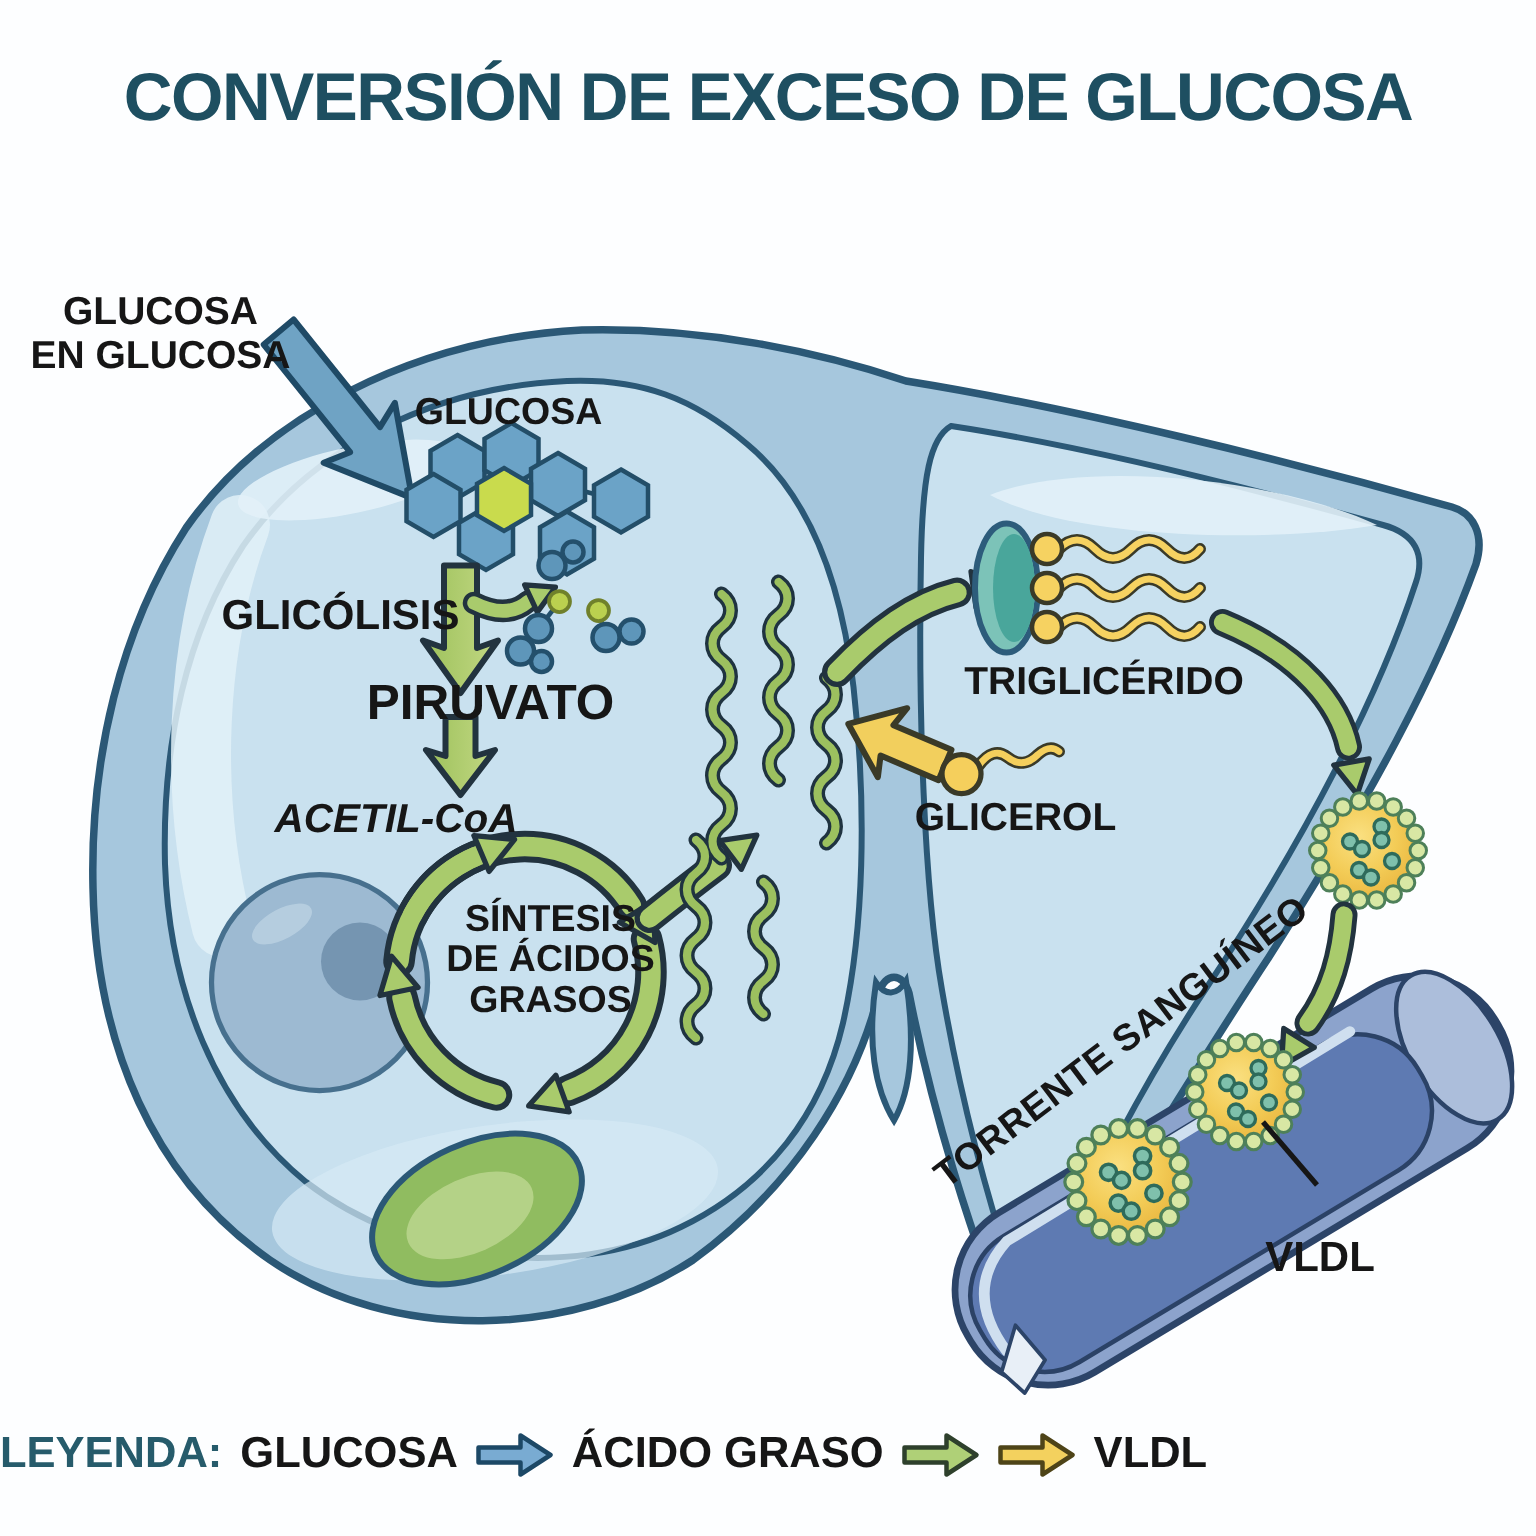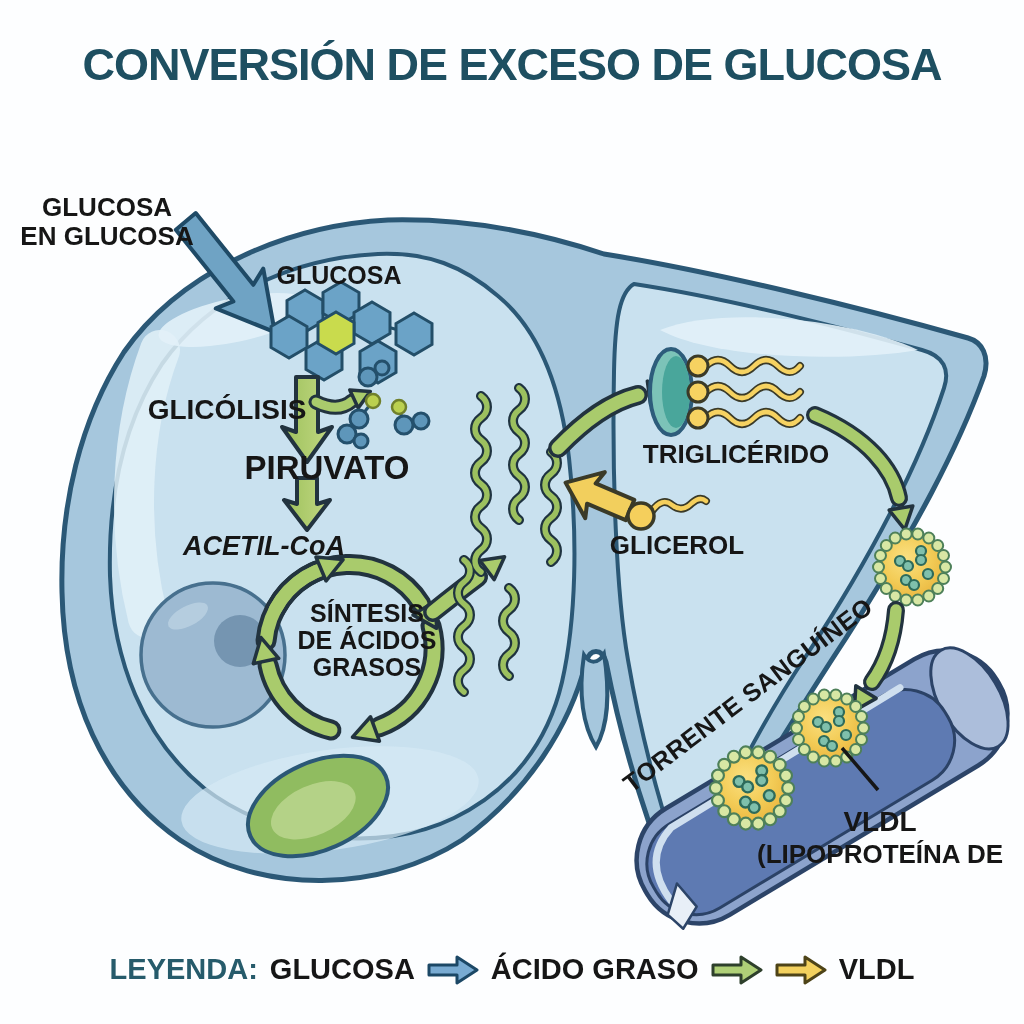--- a/index.html
+++ b/index.html
@@ -4,21 +4,21 @@
 <style>
   html,body{margin:0;padding:0;background:#ffffff;}
   .canvas{position:relative;width:1024px;height:1024px;background:#FDFEFF;overflow:hidden;
           font-family:"Liberation Sans",sans-serif;}
   svg.art{position:absolute;left:0;top:0;}
   .title{position:absolute;top:36px;left:0;right:0;text-align:center;font-weight:bold;
          color:#1E4F61;font-size:45px;line-height:57px;letter-spacing:-1px;}
   .lbl{position:absolute;transform:translate(-50%,-50%);font-weight:bold;color:#161616;
        text-align:center;white-space:nowrap;}
   .lbl.rot{transform:translate(-50%,-50%) rotate(-37deg);}
-  .legend{position:absolute;left:0;right:0;top:953px;display:flex;justify-content:center;
+  .legend{position:absolute;left:0;right:0;top:953px;display:flex;justify-content:flex-start;
           align-items:center;gap:12px;font-size:29px;font-weight:bold;color:#161616;}
   .legend .key{color:#265B6B;}
   .legend svg{display:block;}
 </style>
 </head>
 <body>
 
 <div class="canvas">
 
   <svg class="art" width="1024" height="1024" viewBox="0 0 1024 1024">
@@ -315,21 +315,20 @@
   </div>
 
   <div class="lbl" style="left:736px;top:454px;font-size:26px;">TRIGLICÉRIDO</div>
 
   <div class="lbl" style="left:649px;top:545px;font-size:26px;margin-left:28px;">GLICEROL</div>
 
   <div class="lbl rot" style="left:748px;top:695px;font-size:25px;letter-spacing:0.5px;">TORRENTE SANGUÍNEO</div>
 
   <div class="lbl" style="left:880px;top:838px;font-size:26px;line-height:32px;">
     <div style="font-size:28px;">VLDL</div>
-    <div>(LIPOPROTEÍNA DE</div>
   </div>
 
   <div class="legend">
     <span class="key">LEYENDA:</span>
     <span>GLUCOSA</span>
     <svg width="52" height="32" viewBox="0 0 52 32">
       <polygon points="2,11 30,11 30,3 50,16 30,29 30,21 2,21" stroke="#1C4866" stroke-width="3" stroke-linejoin="round" fill="#79ABD2"></polygon>
     </svg>
     <span>ÁCIDO GRASO</span>
     <svg width="52" height="32" viewBox="0 0 52 32">

